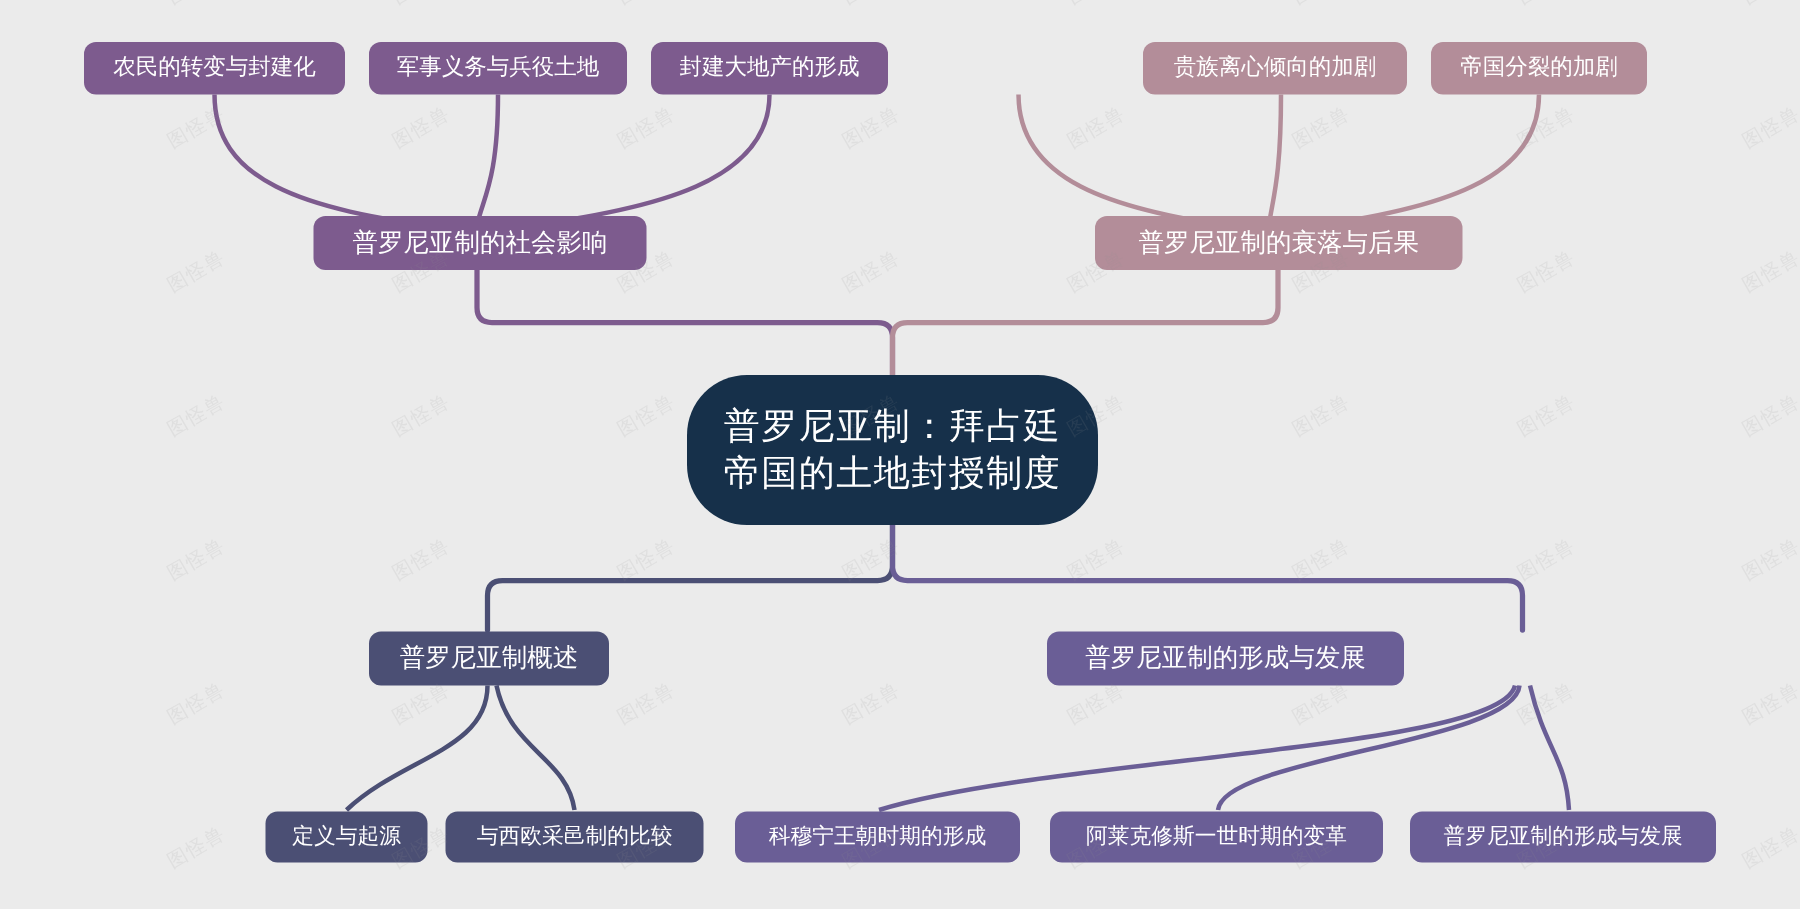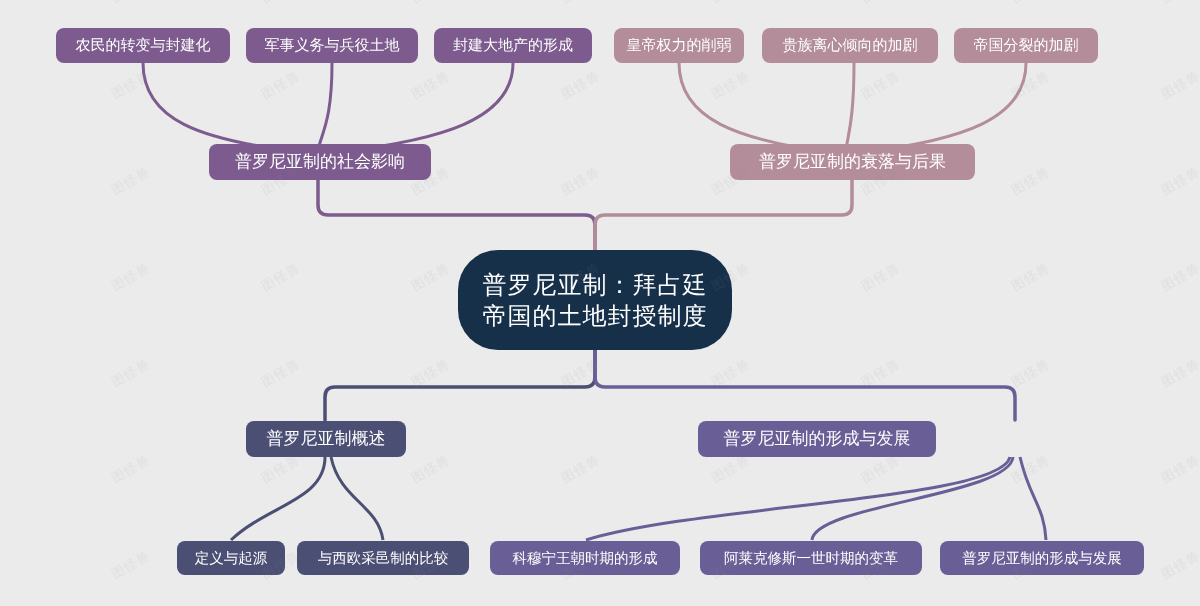--- a/index.html
+++ b/index.html
@@ -132,23 +132,20 @@
   <div class="node level2" style="left:246px; top:28px; width:172px; height:35px; background:#7d5b8e;">
     <span>军事义务与兵役土地</span>
   </div>
   <div class="node level2" style="left:56px; top:28px; width:174px; height:35px; background:#7d5b8e;">
     <span>农民的转变与封建化</span>
   </div>
   <div class="node level2" style="left:434px; top:28px; width:158px; height:35px; background:#7d5b8e;">
     <span>封建大地产的形成</span>
   </div>
 
-  <div class="node level2" style="left:614px; top:28px; width:130px; height:35px; background:#b38d99;">
-    <span>皇帝权力的削弱</span>
-  </div>
   <div class="node level2" style="left:762px; top:28px; width:176px; height:35px; background:#b38d99;">
     <span>贵族离心倾向的加剧</span>
   </div>
   <div class="node level2" style="left:954px; top:28px; width:144px; height:35px; background:#b38d99;">
     <span>帝国分裂的加剧</span>
   </div>
 
   <div class="node level3" style="left:177px; top:541px; width:108px; height:34px; background:#4b4f74;">
     <span>定义与起源</span>
   </div>

